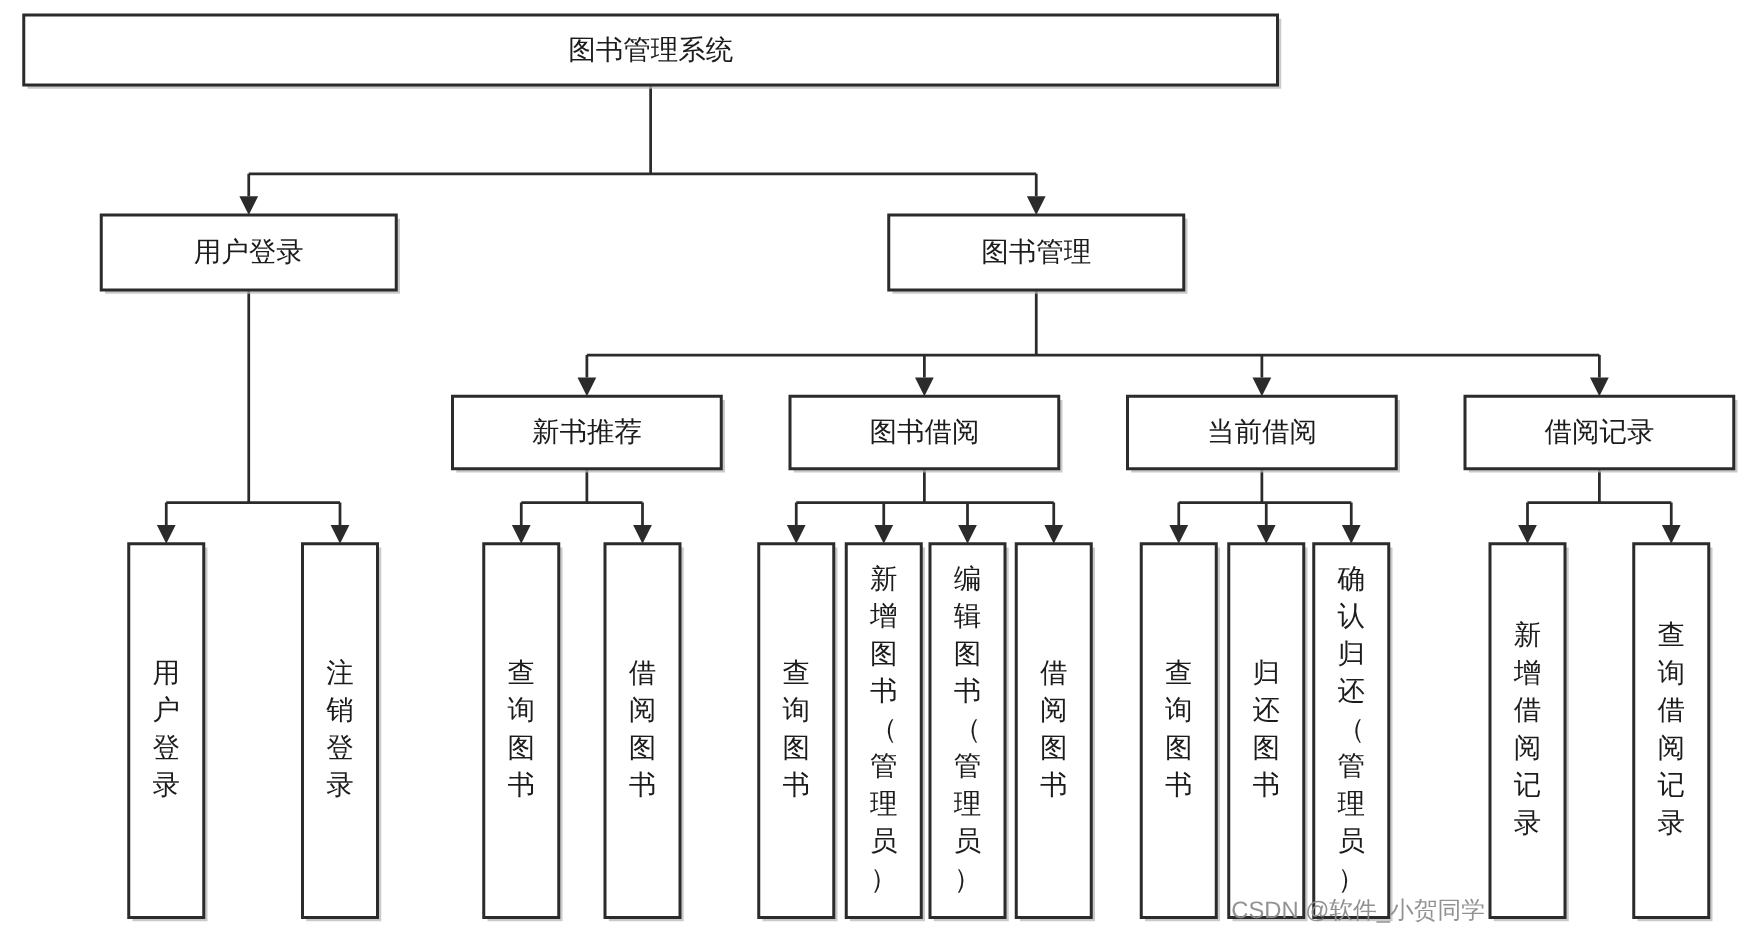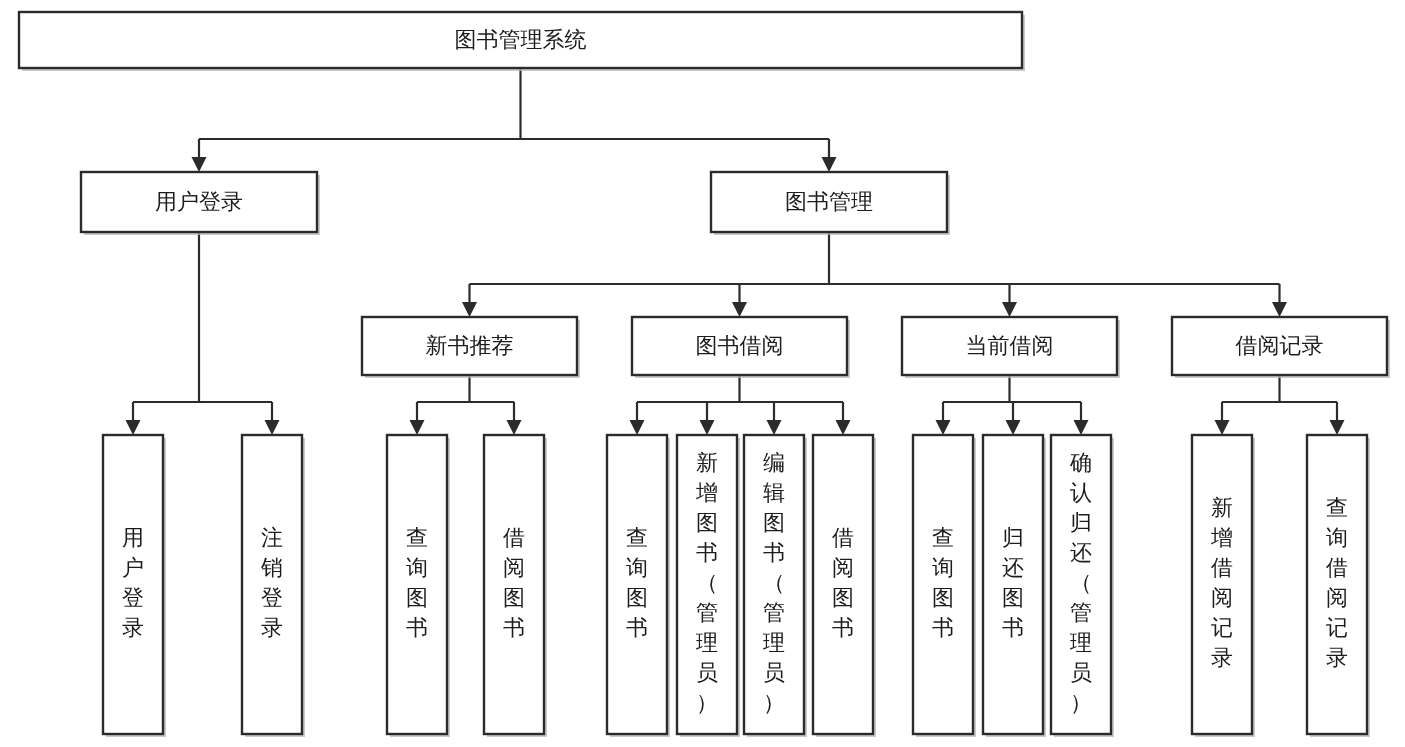--- a/index.html
+++ b/index.html
@@ -282,13 +282,14 @@
           <rect x="1307" y="435" width="60" height="299" class="node-box"></rect>
           <text x="1337" y="509.5" class="node-label" font-size="23">查</text>
           <text x="1337" y="539.5" class="node-label" font-size="23">询</text>
           <text x="1337" y="569.5" class="node-label" font-size="23">借</text>
           <text x="1337" y="599.5" class="node-label" font-size="23">阅</text>
           <text x="1337" y="629.5" class="node-label" font-size="23">记</text>
           <text x="1337" y="659.5" class="node-label" font-size="23">录</text>
         </g>
       </g>
   </svg>
+  <div class="watermark">CSDN @软件_小贺同学</div>
 </div>
 
 </body></html>

